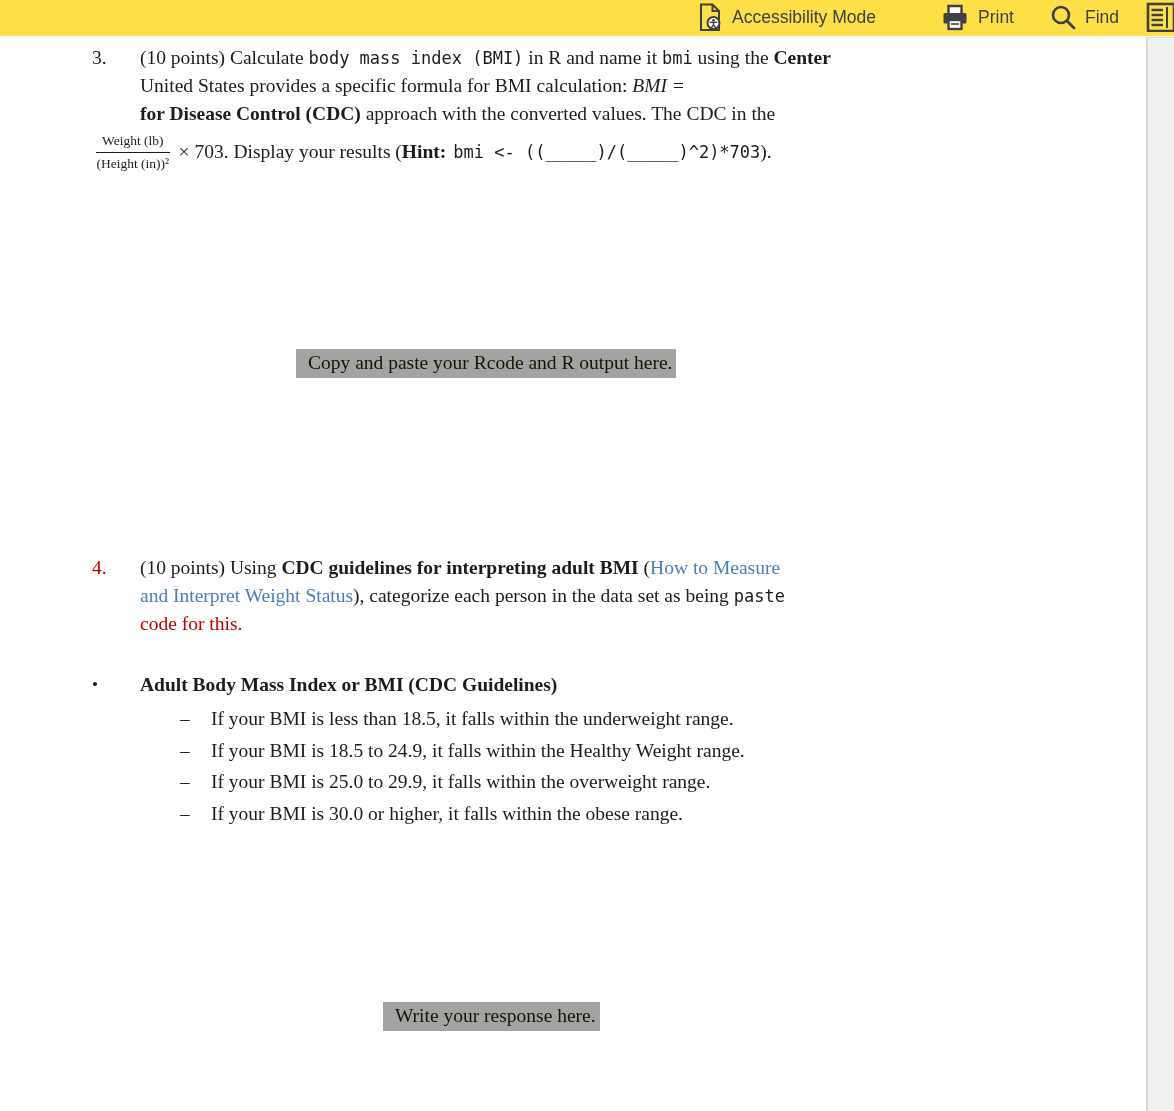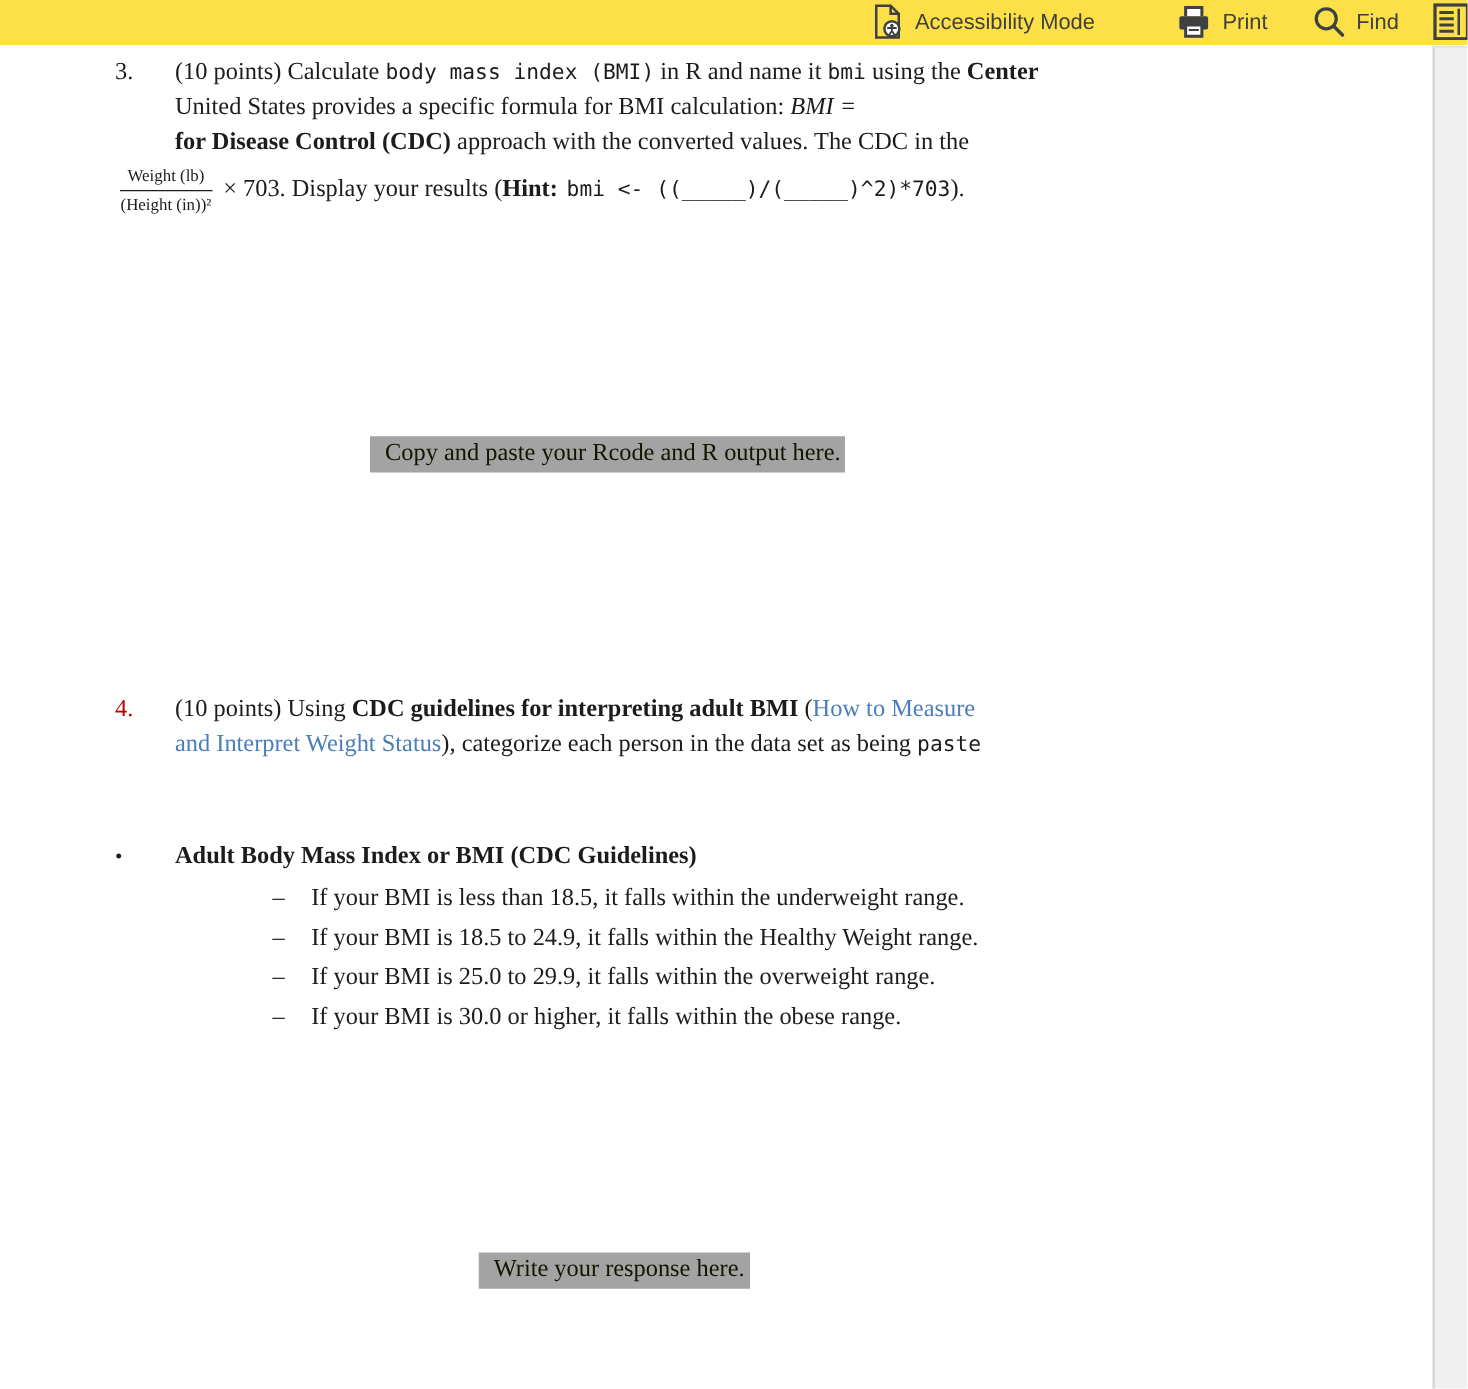--- a/index.html
+++ b/index.html
@@ -37,21 +37,21 @@
   .formula-line { display:flex; align-items:center; height:47px; white-space:nowrap; }
   .frac { display:inline-flex; flex-direction:column; text-align:center;
           font-size:13.5px; line-height:1.3; margin-right:9px; }
   .frac-num { border-bottom:1.5px solid #1c1c1c; padding:0 6px 2px; }
   .frac-den { padding-top:2px; }
 
   
   .bullet-row { position:absolute; left:92px; top:671px; font-size:19.5px; line-height:28px; }
   .bullet-marker { display:inline-block; width:48px; font-size:17px; vertical-align:top; }
   .sub-list { position:absolute; left:180px; top:703px; font-size:19.5px; }
-  .sub { line-height:31.7px; white-space:nowrap;margin-left:38px; }
+  .sub { line-height:31.7px; white-space:nowrap; }
   .sub-dash { display:inline-block; width:31px; }
 
   
   .hl { position:absolute; background:#a3a3a3; color:#141400; font-size:19.5px;
         line-height:26px; padding:1px 4px 2px 12px; white-space:nowrap; }
   #hl1 { left:296px; top:349px; }
   #hl2 { left:383px; top:1002px; }
 </style>
 </head>
 <body>
@@ -127,20 +127,21 @@
     </div>
   </div>
 
   <span class="hl" id="hl1">Copy and paste your Rcode and R output here.</span>
 
   <div class="doc-block" style="left:92px; top:554px;">
     <span class="q-num red">4.</span>
     <div class="q-body">
       <div class="line"><span>(10 points) Using </span><span class="b">CDC guidelines for interpreting adult BMI</span><span> (</span><span class="link">How to Measure</span></div>
       <div class="line"><span class="link">and Interpret Weight Status</span><span>), categorize each person in the data set as being </span><span class="mono">paste</span></div>
+      <div class="line"><span class="red">code for this.</span></div>
     </div>
   </div>
 
   <div class="bullet-row">
     <span class="bullet-marker">•</span><span class="b">Adult Body Mass Index or BMI (CDC Guidelines)</span>
   </div>
 
   <div class="sub-list">
     <div class="sub"><span class="sub-dash">–</span><span>If your BMI is less than 18.5, it falls within the underweight range.</span></div>
     <div class="sub"><span class="sub-dash">–</span><span>If your BMI is 18.5 to 24.9, it falls within the Healthy Weight range.</span></div>

